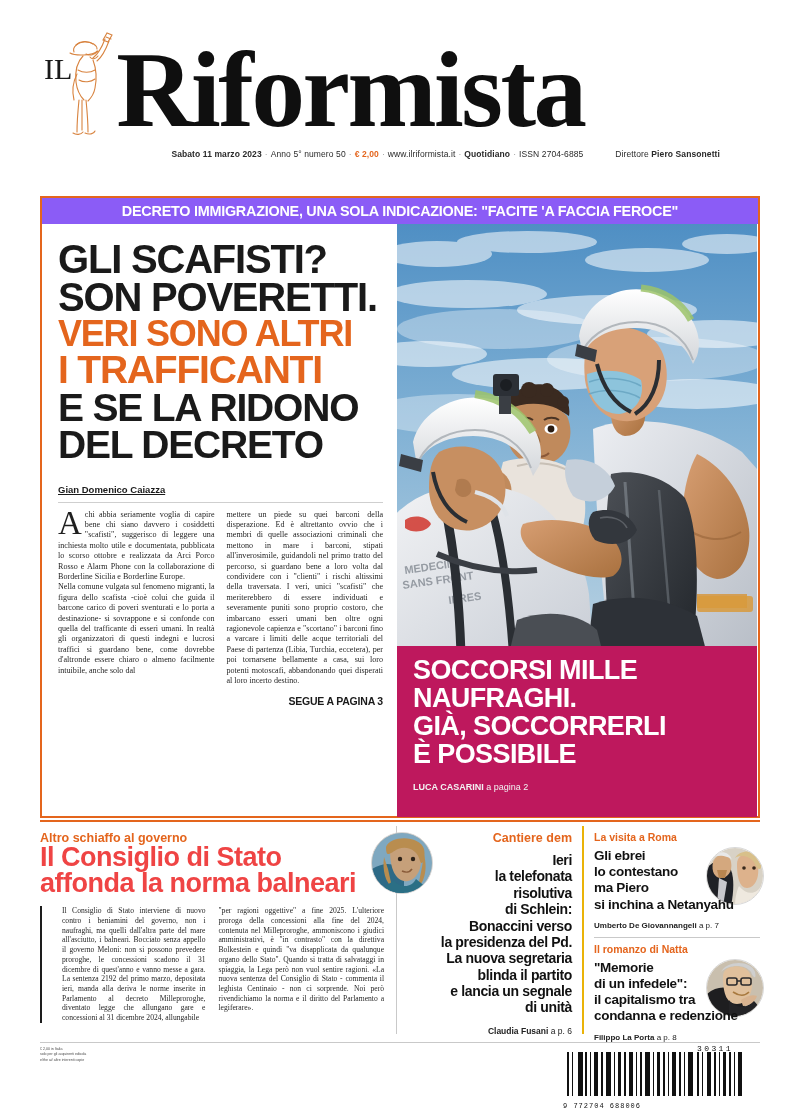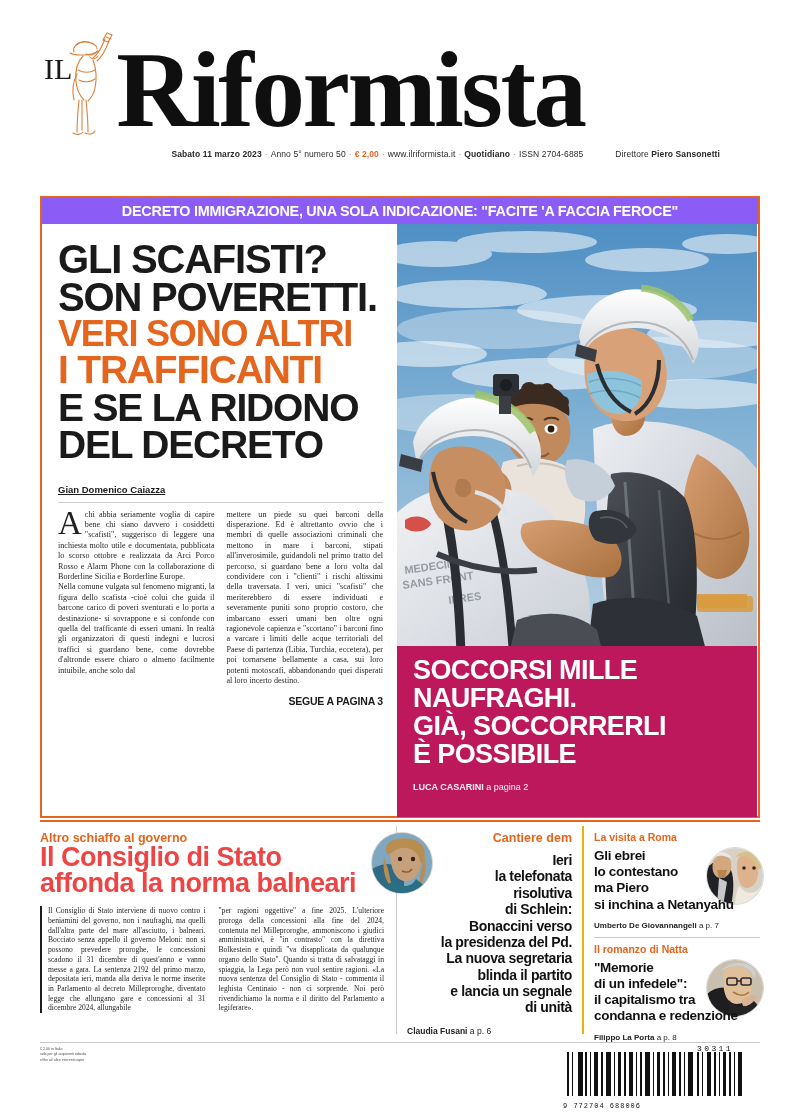--- a/index.html
+++ b/index.html
@@ -122,35 +122,35 @@
     font-size: 27px; line-height: 0.95; letter-spacing: -0.5px; color: #ef4444;
   }
   .b-title-serif span { display: block; }
 
   .bodycols {
     margin-top: 10px; column-count: 2; column-gap: 13px;
     font-family: "Liberation Serif", serif; font-size: 7.6px; line-height: 1.28;
     text-align: justify; color: #1f1f1f; hyphens: auto;
   }
   .bodycols p { border-left: 0; }
-  .bodycols .leadbar { border-left: 2.5px solid #1d1d1d; padding-left: 6px; }
+  .bodycols .leadbar { border-left: 2.5px solid #1d1d1d; padding-left: 20px; }
 
   
   .mid-photo {
     position: absolute; left: -26px; top: 6px;
     width: 62px; height: 62px; border-radius: 50%; overflow: hidden;
     border: 1px solid #d8d8d8; background: #cbb9a6;
   }
   .mid-kicker { color: #e4651d; font-weight: 700; font-size: 12.5px; text-align: right; margin-top: 5px; }
   .mid-title {
     text-align: right; font-weight: 700; font-size: 14px; line-height: 1.17;
     letter-spacing: -0.35px; color: #111; margin-top: 7px;
   }
   .mid-title span { display: block; }
-  .mid-byline { text-align: left; font-size: 8.5px; margin-top: 10px; color: #222; }
+  .mid-byline { text-align: right; font-size: 8.5px; margin-top: 10px; color: #222; }
   .mid-byline b { font-weight: 700; }
 
   
   .rblock { position: relative; }
   .r-photo {
     position: absolute; right: -4px; top: 16px;
     width: 58px; height: 58px; border-radius: 50%; overflow: hidden;
     border: 1px solid #d8d8d8;
   }
   .r-title {

